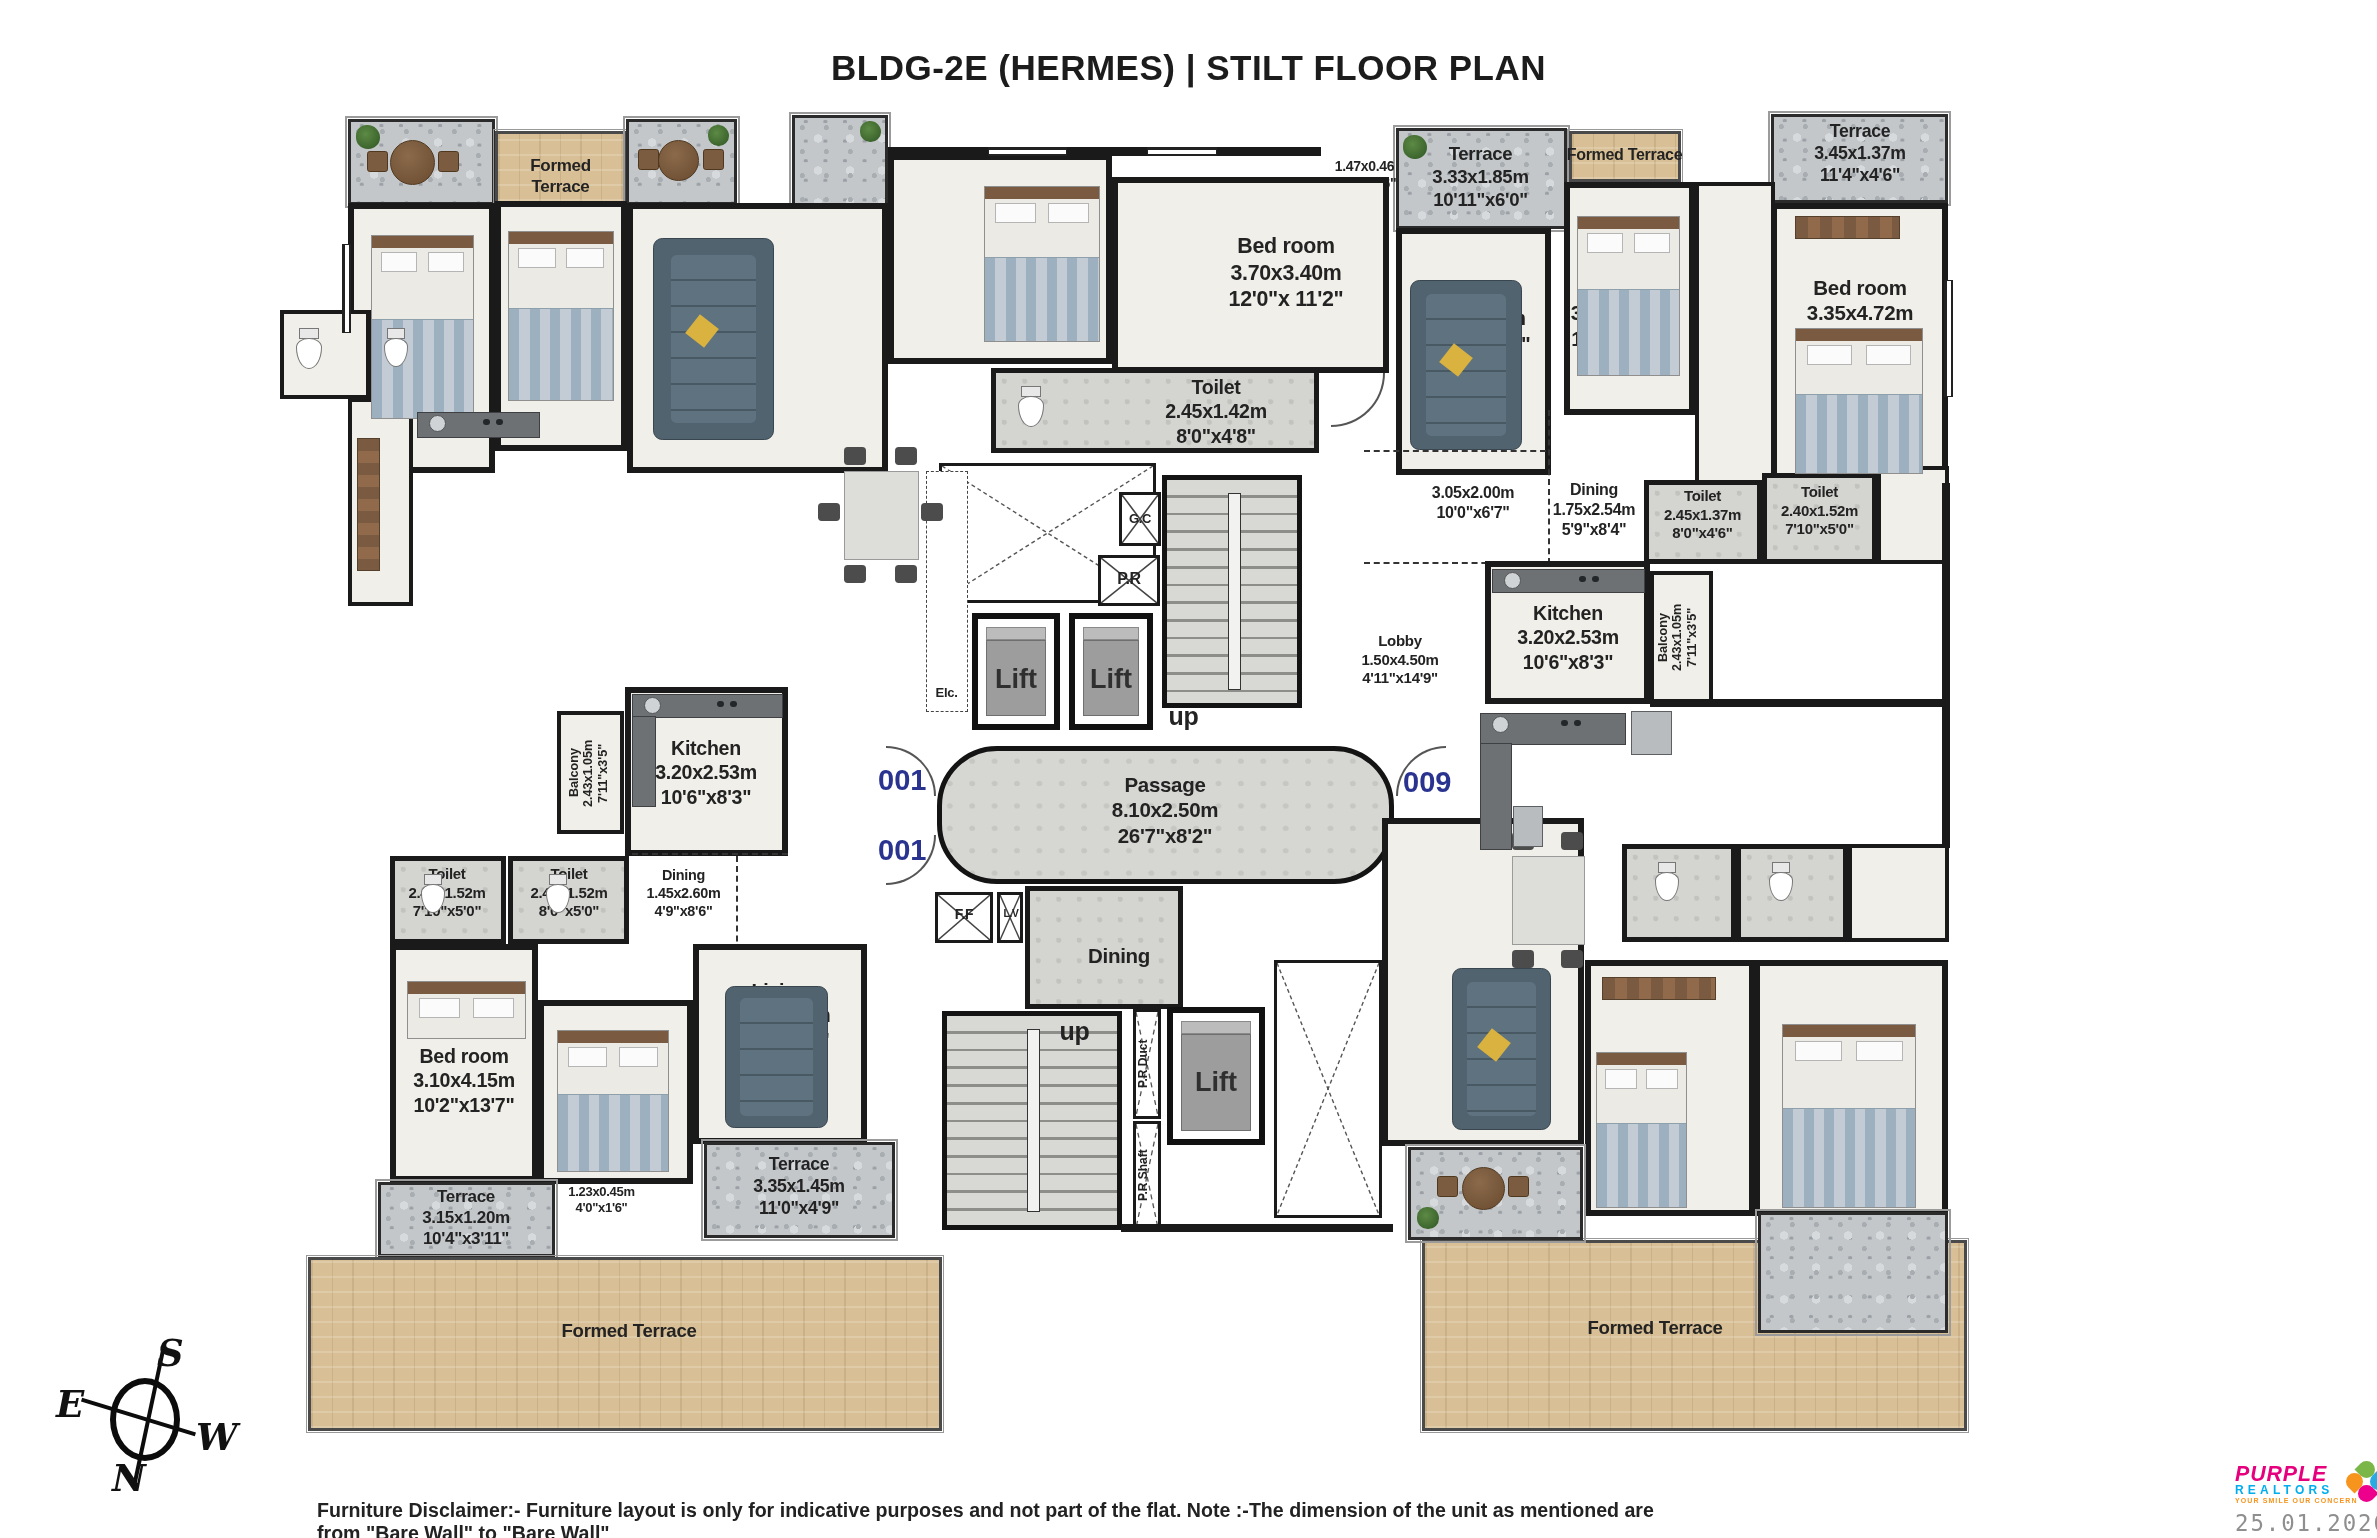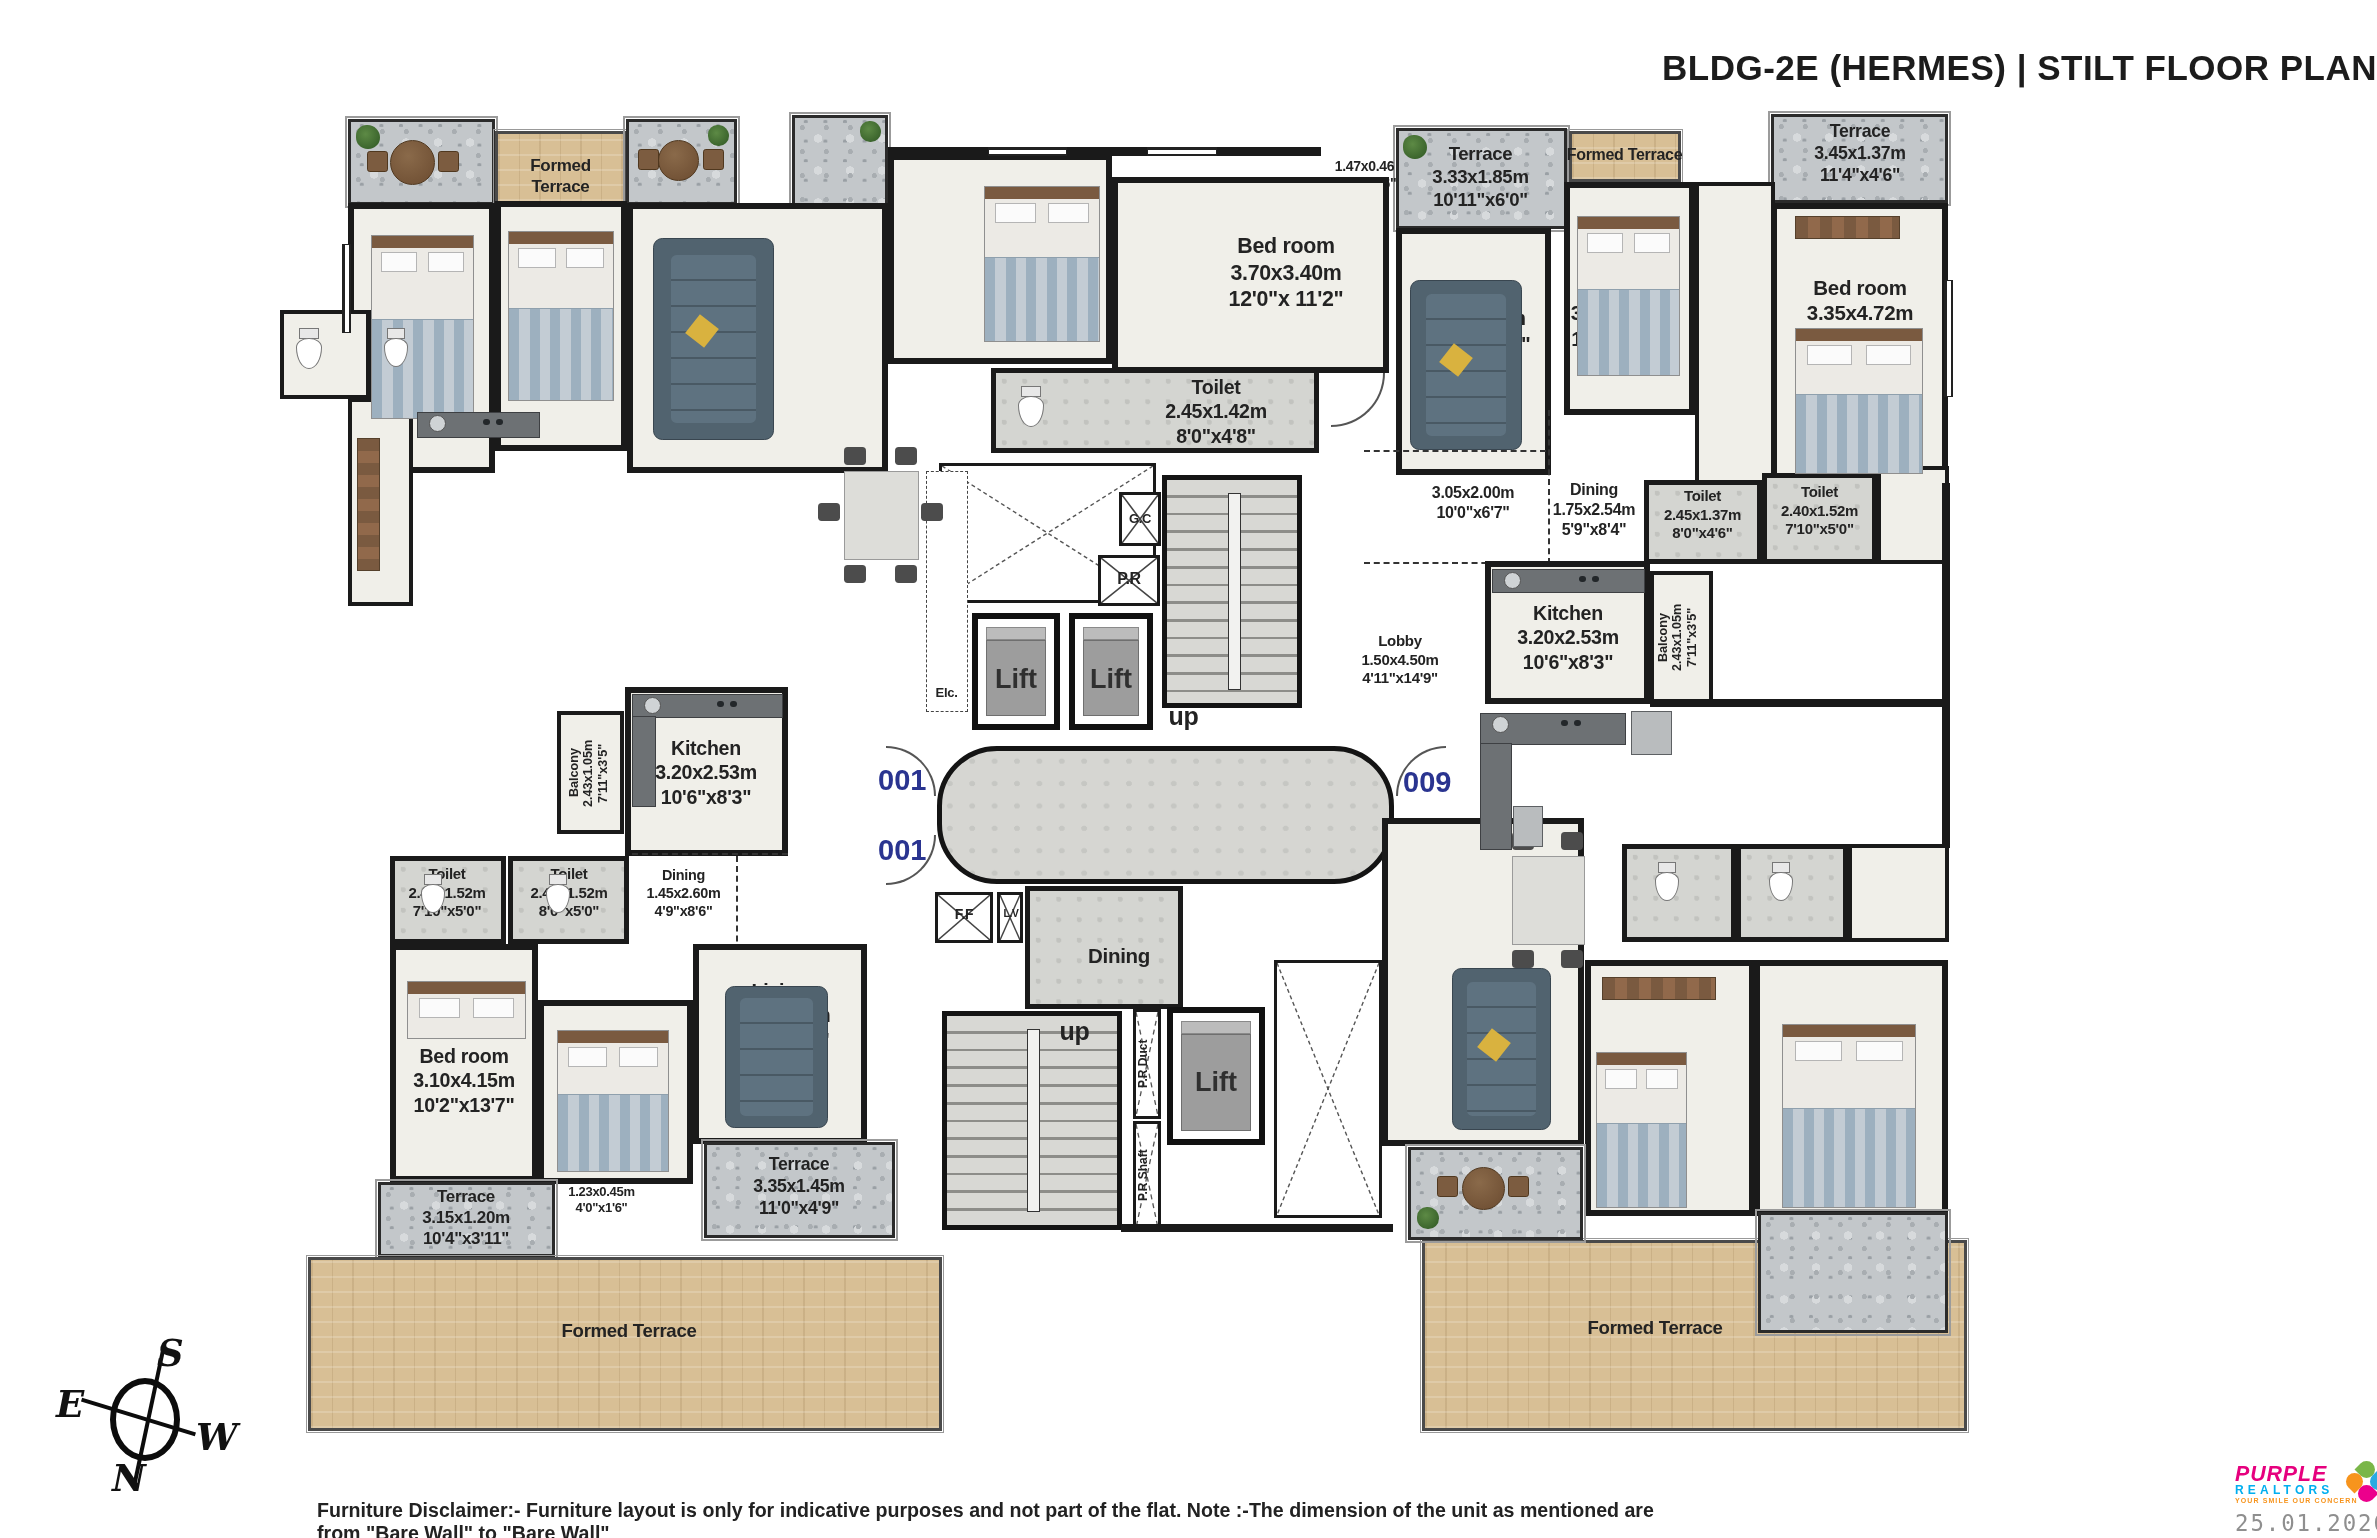--- a/index.html
+++ b/index.html
@@ -69,21 +69,21 @@
   .plant{position:absolute;border-radius:46% 54% 50% 50%;background:radial-gradient(circle at 40% 38%,#5d8a45,#2e5623);}
   .ward{position:absolute;background:repeating-linear-gradient(90deg,#7a5a40 0 12px,#91694b 12px 24px);border:0.9px solid #55402b;}
   .wardv{position:absolute;background:repeating-linear-gradient(180deg,#7a5a40 0 12px,#91694b 12px 24px);border:0.9px solid #55402b;}
   .arc{position:absolute;border:2.8px solid #555;background:transparent;}
   .arc.q1{border-right:none;border-bottom:none;border-radius:100% 0 0 0;}
   .arc.q2{border-left:none;border-bottom:none;border-radius:0 100% 0 0;}
   .arc.q3{border-left:none;border-top:none;border-radius:0 0 100% 0;}
   .arc.q4{border-right:none;border-top:none;border-radius:0 0 0 100%;}
   .xsvg{position:absolute;left:0;top:0;width:100%;height:100%;}
   
-  .title{position:absolute;top:48px;left:0;width:2377px;text-align:right;font-size:35px;font-weight:bold;
+  .title{position:absolute;top:48px;left:0;width:2377px;text-align:center;font-size:35px;font-weight:bold;
          color:#1c1c1c;letter-spacing:0.5px;}
   .disclaimer{position:absolute;top:1499px;left:317px;width:1370px;font-size:19.6px;font-weight:bold;color:#222;}
   .date{position:absolute;top:1510px;left:2235px;font-size:22.4px;color:#8f8f8f;font-family:"DejaVu Sans Mono",monospace;letter-spacing:1.9px;}
   
   .compass-ellipse{position:absolute;left:110px;top:1378px;width:58px;height:71px;border:6.5px solid #0c0c0c;border-radius:50%;}
   .cline{position:absolute;background:#0c0c0c;height:3.7px;transform-origin:center;}
   .cletter{position:absolute;font-family:"DejaVu Serif",serif;font-style:italic;font-weight:bold;font-size:37px;color:#111;}
   
   .logo{position:absolute;left:2235px;top:1465px;width:144px;height:45px;}
   .logo .t1{font-size:21.4px;font-weight:bold;font-style:italic;color:#e6007e;line-height:.9;letter-spacing:0.9px;}
@@ -277,20 +277,25 @@
     </div>
 
   <div class="abs stairs" style="left:1162px;top:475px;width:140px;height:233px;">
       <div class="rail"></div>
     </div>
   <div class="lbl" style="left:1151px;top:701px;width:65px;font-size:25px;">
       <span>up</span>
     </div>
 
   <div class="abs passage" style="left:937px;top:746px;width:457px;height:138px;"></div>
+  <div class="lbl" style="left:1053px;top:772px;width:224px;font-size:20.5px;">
+    <span>Passage</span>
+      <span>8.10x2.50m</span>
+      <span>26'7"x8'2"</span>
+    </div>
   <div class="unitno" style="left:878px;top:764px;">001</div>
   <div class="unitno" style="left:1403px;top:766px;">009</div>
   <div class="unitno" style="left:878px;top:834px;">001</div>
   <div class="unitno" style="left:1403px;top:839px;">001</div>
 
   <div class="arc q2" style="left:886px;top:746px;width:48px;height:48px;"></div>
   <div class="arc q1" style="left:1396px;top:746px;width:48px;height:48px;"></div>
   <div class="arc q3" style="left:886px;top:835px;width:48px;height:48px;"></div>
   <div class="arc q4" style="left:1396px;top:835px;width:48px;height:48px;"></div>
   <div class="arc q3" style="left:1331px;top:373px;width:52px;height:52px;"></div>

